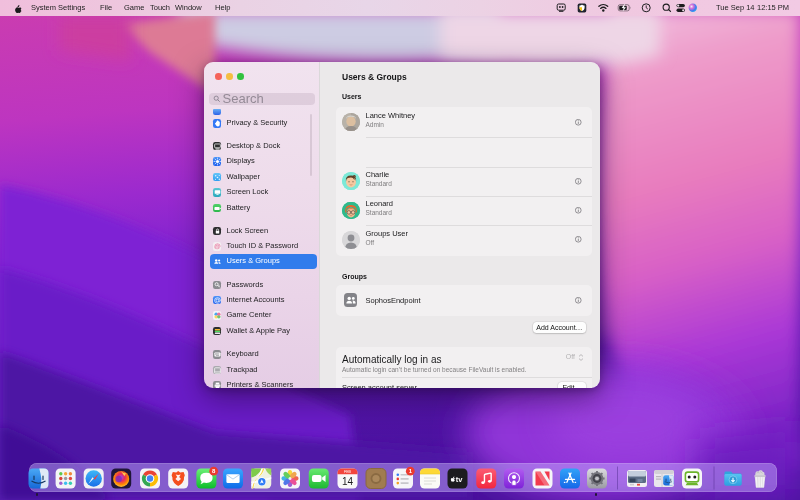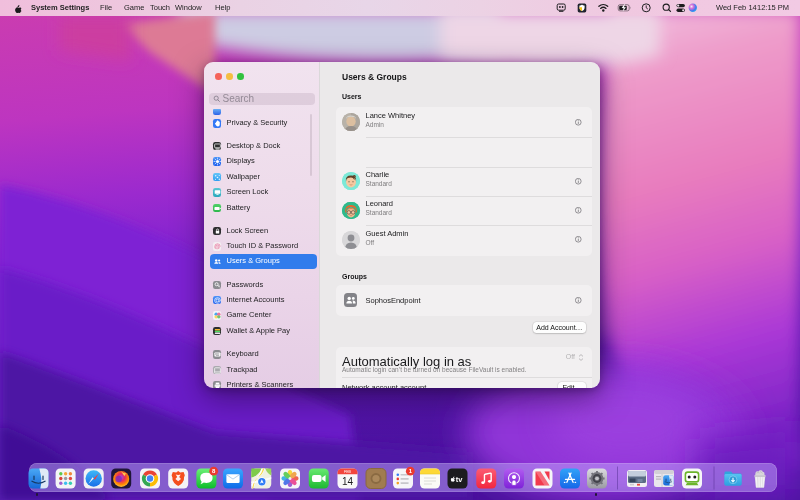--- a/index.html
+++ b/index.html
@@ -1,20 +1,20 @@
 <!DOCTYPE html>
 <html><head><meta charset="utf-8">
 <style>
 html,body{margin:0;padding:0;width:800px;height:500px;overflow:hidden;background:#000}
 body{font-family:"Liberation Sans",sans-serif;position:relative;-webkit-font-smoothing:antialiased}
 .abs{position:absolute}
 #wall{position:absolute;left:0;top:0}
 #menubar{position:absolute;left:0;top:0;width:800px;height:16px;background:linear-gradient(90deg,#f0bedc 0%,#eec6de 14%,#ead2e4 30%,#e8d6e8 46%,#ecd2e4 60%,#f0c8e0 78%,#f2cae4 100%);}
 .mtxt{position:absolute;top:0;height:16px;line-height:16px;font-size:7.5px;color:#222;}
-.mtxt.b{font-weight:bold}
+.mtxt.b{font-weight:normal}
 #win{position:absolute;left:204px;top:62px;width:396px;height:326px;border-radius:9px;overflow:hidden;box-shadow:0 10px 30px rgba(30,5,50,.5),0 2px 8px rgba(30,5,50,.35)}
 #sidebar{position:absolute;left:0;top:0;width:115px;height:326px;background:linear-gradient(180deg,#f1e3ef 0%,#eedceb 38%,#ead4e8 72%,#e5cde5 100%)}
 #content{position:absolute;left:115px;top:0;width:281px;height:326px;background:#ebe9ea;border-left:1px solid rgba(0,0,0,0.07)}
 .srow{position:absolute;left:5.5px;width:107px;height:14.5px;border-radius:4px}
 .srow .lbl{position:absolute;left:17px;top:0;height:14.5px;line-height:14.5px;font-size:7.5px;color:#1e1e20;white-space:nowrap}
 .srow .ico{position:absolute;left:3.2px;top:3px;width:8.5px;height:8.5px;border-radius:2.2px}
 .ico svg{position:absolute;left:0;top:0}
 .sel{background:#317cec}
 .sel .lbl{color:#fff}
 .ctit{position:absolute;font-weight:bold;color:#151517}
@@ -116,34 +116,34 @@
 <defs>
         <radialGradient id="siri" cx="0.35" cy="0.35" r="0.8">
           <stop offset="0" stop-color="#f2f2f2"></stop>
           <stop offset="0.3" stop-color="#d870d8"></stop>
           <stop offset="0.65" stop-color="#3c7cf0"></stop>
           <stop offset="1" stop-color="#30c8e8"></stop>
         </radialGradient>
       </defs>
 <circle cx="139.8" cy="7.8" r="4.2" fill="url(#siri)"></circle>
 </svg>
-<div class="mtxt" style="left:716px">Wed Feb 14</div>
+<div class="mtxt" style="left:716px">Tue Sep 14</div>
 <div class="mtxt" style="left:757px">12:15 PM</div>
 </div>
 <div id="win">
   <div id="sidebar">
     <div class="abs" style="left:11.2px;top:11.05px;width:6.6px;height:6.6px;border-radius:50%;background:#f5625a"></div>
     <div class="abs" style="left:22.4px;top:11.05px;width:6.6px;height:6.6px;border-radius:50%;background:#f4bd42"></div>
     <div class="abs" style="left:33.3px;top:11.05px;width:6.6px;height:6.6px;border-radius:50%;background:#31c23f"></div>
     <div class="abs" style="left:5.2px;top:31.1px;width:105.6px;height:11.6px;border-radius:4px;background:rgba(116,88,112,0.14)"></div>
     <svg class="abs" style="left:8.6px;top:33.4px" width="8" height="8" viewBox="0 0 8 8">
         <circle cx="3.2" cy="3.2" r="2.1" fill="none" stroke="#8a8290" stroke-width="0.9"></circle>
         <path d="M4.8,4.8 L6.4,6.4" stroke="#8a8290" stroke-width="1" stroke-linecap="round"></path>
       </svg>
-    <div class="abs" style="left:18.5px;top:31.1px;height:11.6px;line-height:11.6px;font-size:10px;color:#948a96">Search</div>
+    <div class="abs" style="left:18.5px;top:31.1px;height:11.6px;line-height:11.6px;font-size:13px;color:#948a96">Search</div>
     <div class="abs" style="left:8.7px;top:46.5px;width:8.5px;height:6.8px;border-radius:1px 1px 2.2px 2.2px;background:linear-gradient(180deg,#6aaef5,#2d62e8);overflow:hidden"><svg width="9" height="8" viewBox="0 0 9 8">
           <circle cx="4.4" cy="2" r="2.6" fill="rgba(255,255,255,0.85)"></circle>
         </svg></div>
     <div class="abs" style="left:105.6px;top:51.7px;width:2.5px;height:62px;border-radius:1.5px;background:rgba(60,50,60,0.13)"></div>
 
     <div class="srow" style="top:54.25px">
         <div class="ico" style="background:#3478f6">
           <svg width="9" height="9" viewBox="0 0 10 10">
             <path d="M3.2,5.2 L3.2,3.4 Q3.2,2.7 3.8,2.7 Q4.3,2.7 4.3,3.4 L4.3,2.2 Q4.3,1.5 4.9,1.5 Q5.4,1.5 5.4,2.2 L5.4,2.6 Q5.4,2 6,2 Q6.5,2 6.5,2.7 L6.5,3.2 Q6.5,2.8 7,2.8 Q7.5,2.8 7.5,3.5 L7.5,6 Q7.5,8.3 5.4,8.3 Q3.8,8.3 3.1,6.8 L2.3,5.2 Q2,4.6 2.5,4.4 Q2.9,4.2 3.2,4.7 Z" fill="#fff"></path>
           </svg>
@@ -383,21 +383,21 @@
             <rect x="3.2" y="3" width="0.8" height="2.5" fill="#6f6d72"></rect>
           </svg>
       </div>
       <div class="sep" style="top:118.8px"></div>
       <div class="urow" style="top:118.8px">
         <div class="avat" style="background:#d6d5d7"><svg width="18" height="18" viewBox="0 0 18 18">
               <rect width="18" height="18" fill="#d8d7d9"></rect>
               <circle cx="9" cy="7" r="3.4" fill="#8e8e93"></circle>
               <path d="M2.8,18 Q3.6,11.6 9,11.6 Q14.4,11.6 15.2,18 Z" fill="#8e8e93"></path>
             </svg></div>
-        <div class="uname">Guest Admin</div>
+        <div class="uname">Groups User</div>
           <div class="usub">Off</div>
         <svg class="info" width="8" height="8" viewBox="0 0 8 8">
             <circle cx="3.6" cy="3.6" r="3.2" fill="none" stroke="#6f6d72" stroke-width="0.8"></circle>
             <circle cx="3.6" cy="1.95" r="0.55" fill="#6f6d72"></circle>
             <rect x="3.2" y="3" width="0.8" height="2.5" fill="#6f6d72"></rect>
           </svg>
       </div>
     </div>
     <div class="ctit" style="left:22px;top:210.6px;font-size:7px">Groups</div>
     <div class="box" style="top:222.5px;height:31.4px">
@@ -413,29 +413,29 @@
         <div class="uname" style="top:50%;margin-top:-4.5px">SophosEndpoint</div>
         <svg class="info" width="8" height="8" viewBox="0 0 8 8">
             <circle cx="3.6" cy="3.6" r="3.2" fill="none" stroke="#6f6d72" stroke-width="0.8"></circle>
             <circle cx="3.6" cy="1.95" r="0.55" fill="#6f6d72"></circle>
             <rect x="3.2" y="3" width="0.8" height="2.5" fill="#6f6d72"></rect>
           </svg>
       </div>
     </div>
     <div class="btn" style="left:212.8px;top:259.9px;width:53.3px;height:11.5px;line-height:11.5px">Add Account…</div>
     <div class="box" style="top:285.4px;height:55px">
-      <div class="abs" style="left:6px;top:6.4px;font-size:13px;color:#1a1a1c">Automatically log in as</div>
+      <div class="abs" style="left:6px;top:6.4px;font-size:10px;color:#1a1a1c">Automatically log in as</div>
       <div class="abs" style="right:17px;top:5.8px;font-size:7px;color:#b4b2b4">Off</div>
       <svg class="abs" style="right:7.5px;top:5.5px" width="8" height="9" viewBox="0 0 8 9">
           <path d="M2,3.4 L4,1.6 L6,3.4" fill="none" stroke="#b4b2b4" stroke-width="0.9"></path>
           <path d="M2,5.6 L4,7.4 L6,5.6" fill="none" stroke="#b4b2b4" stroke-width="0.9"></path>
         </svg>
       <div class="abs" style="left:6px;top:19.1px;font-size:6.5px;color:#838183">Automatic login can’t be turned on because FileVault is enabled.</div>
       <div class="sep" style="left:6px;right:0;top:30.1px"></div>
-      <div class="abs" style="left:6px;top:35.4px;font-size:7.5px;color:#1a1a1c">Network account account</div>
+      <div class="abs" style="left:6px;top:35.4px;font-size:7.5px;color:#1a1a1c">Screen account server</div>
       <div class="btn" style="left:221.8px;top:34.4px;width:28.3px;height:11.5px;line-height:11.5px">Edit…</div>
     </div>
   </div>
 </div>
 <div id="dock">
 <svg width="744" height="38" viewBox="0 0 744 38" style="position:absolute;left:4.2px;top:-0.5px;overflow:visible">
 <defs>
 <linearGradient id="gmsg" x1="0" y1="0" x2="0" y2="1">
           <stop offset="0" stop-color="#6df177"></stop>
           <stop offset="1" stop-color="#0cbd2a"></stop>

